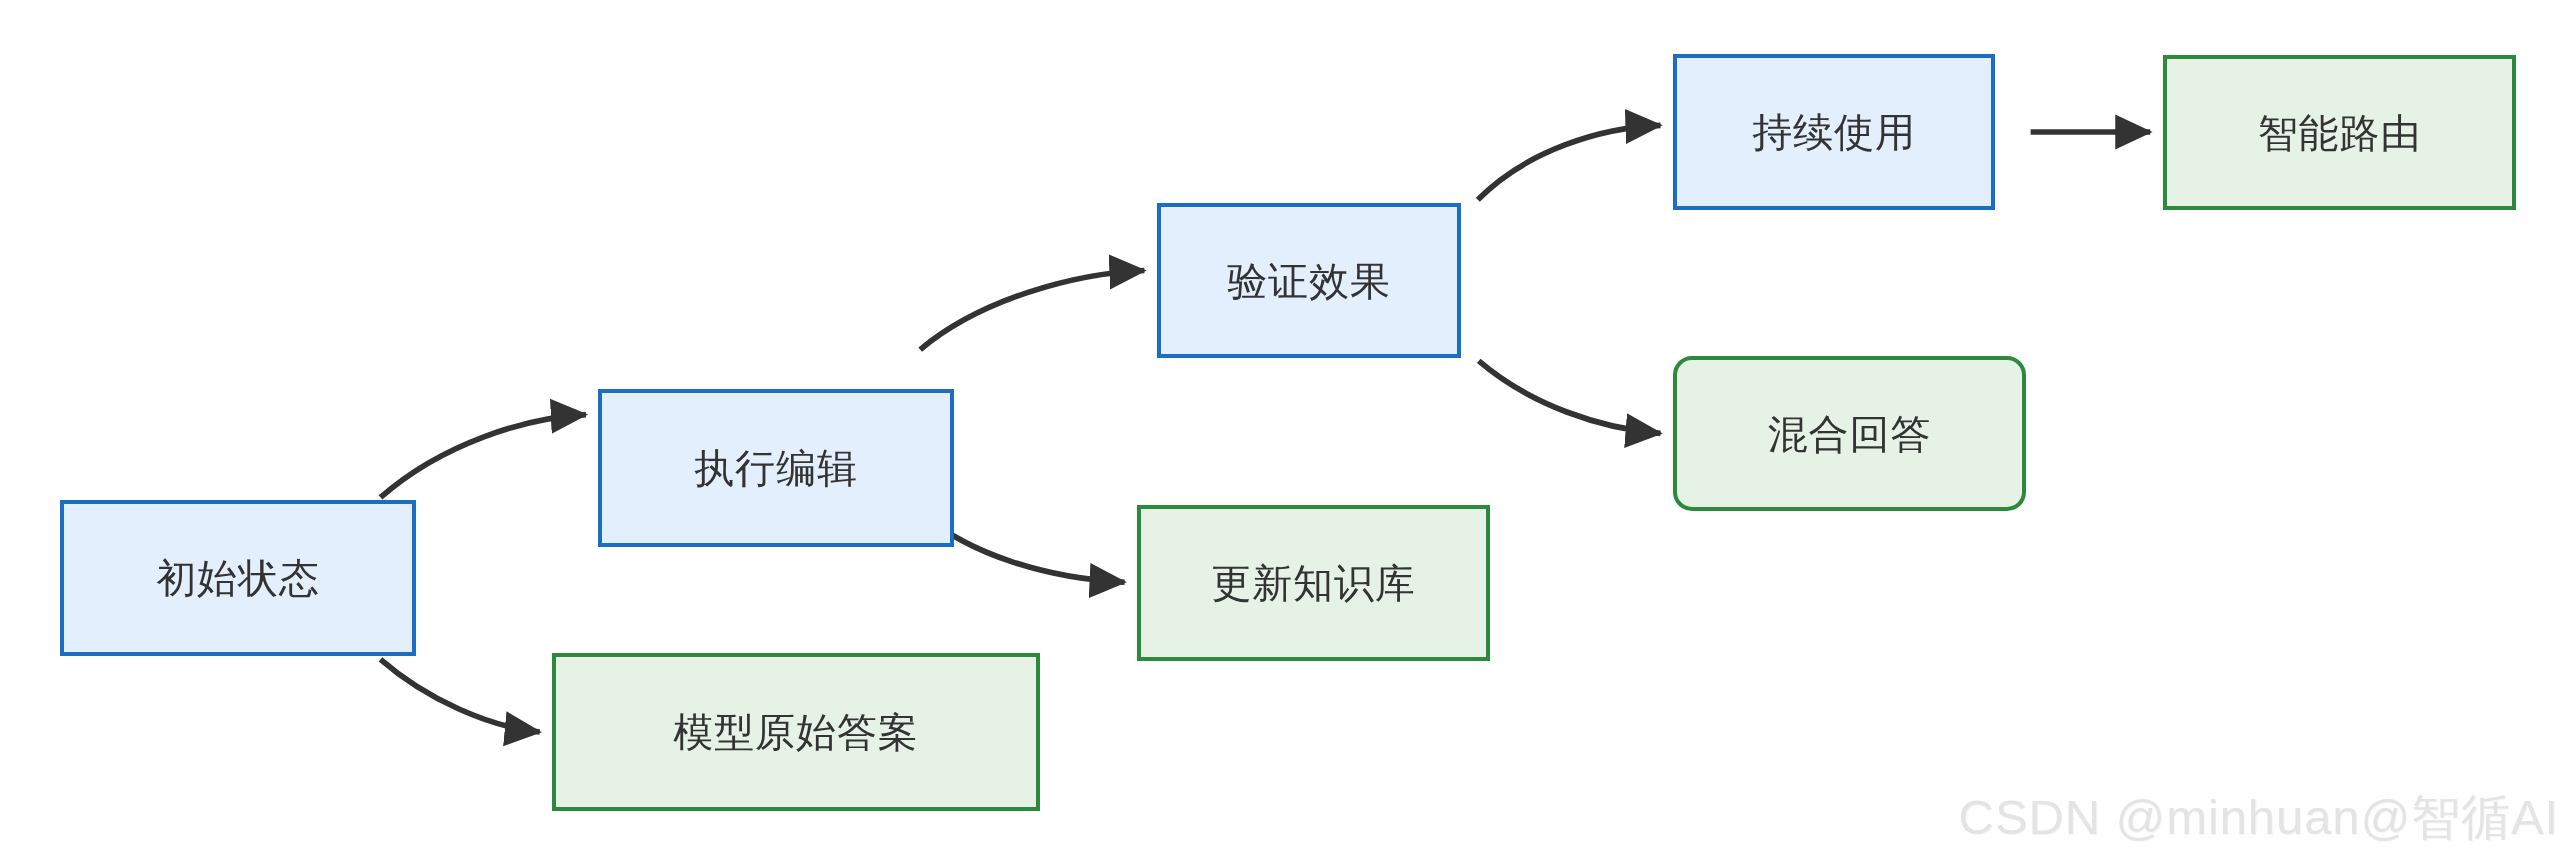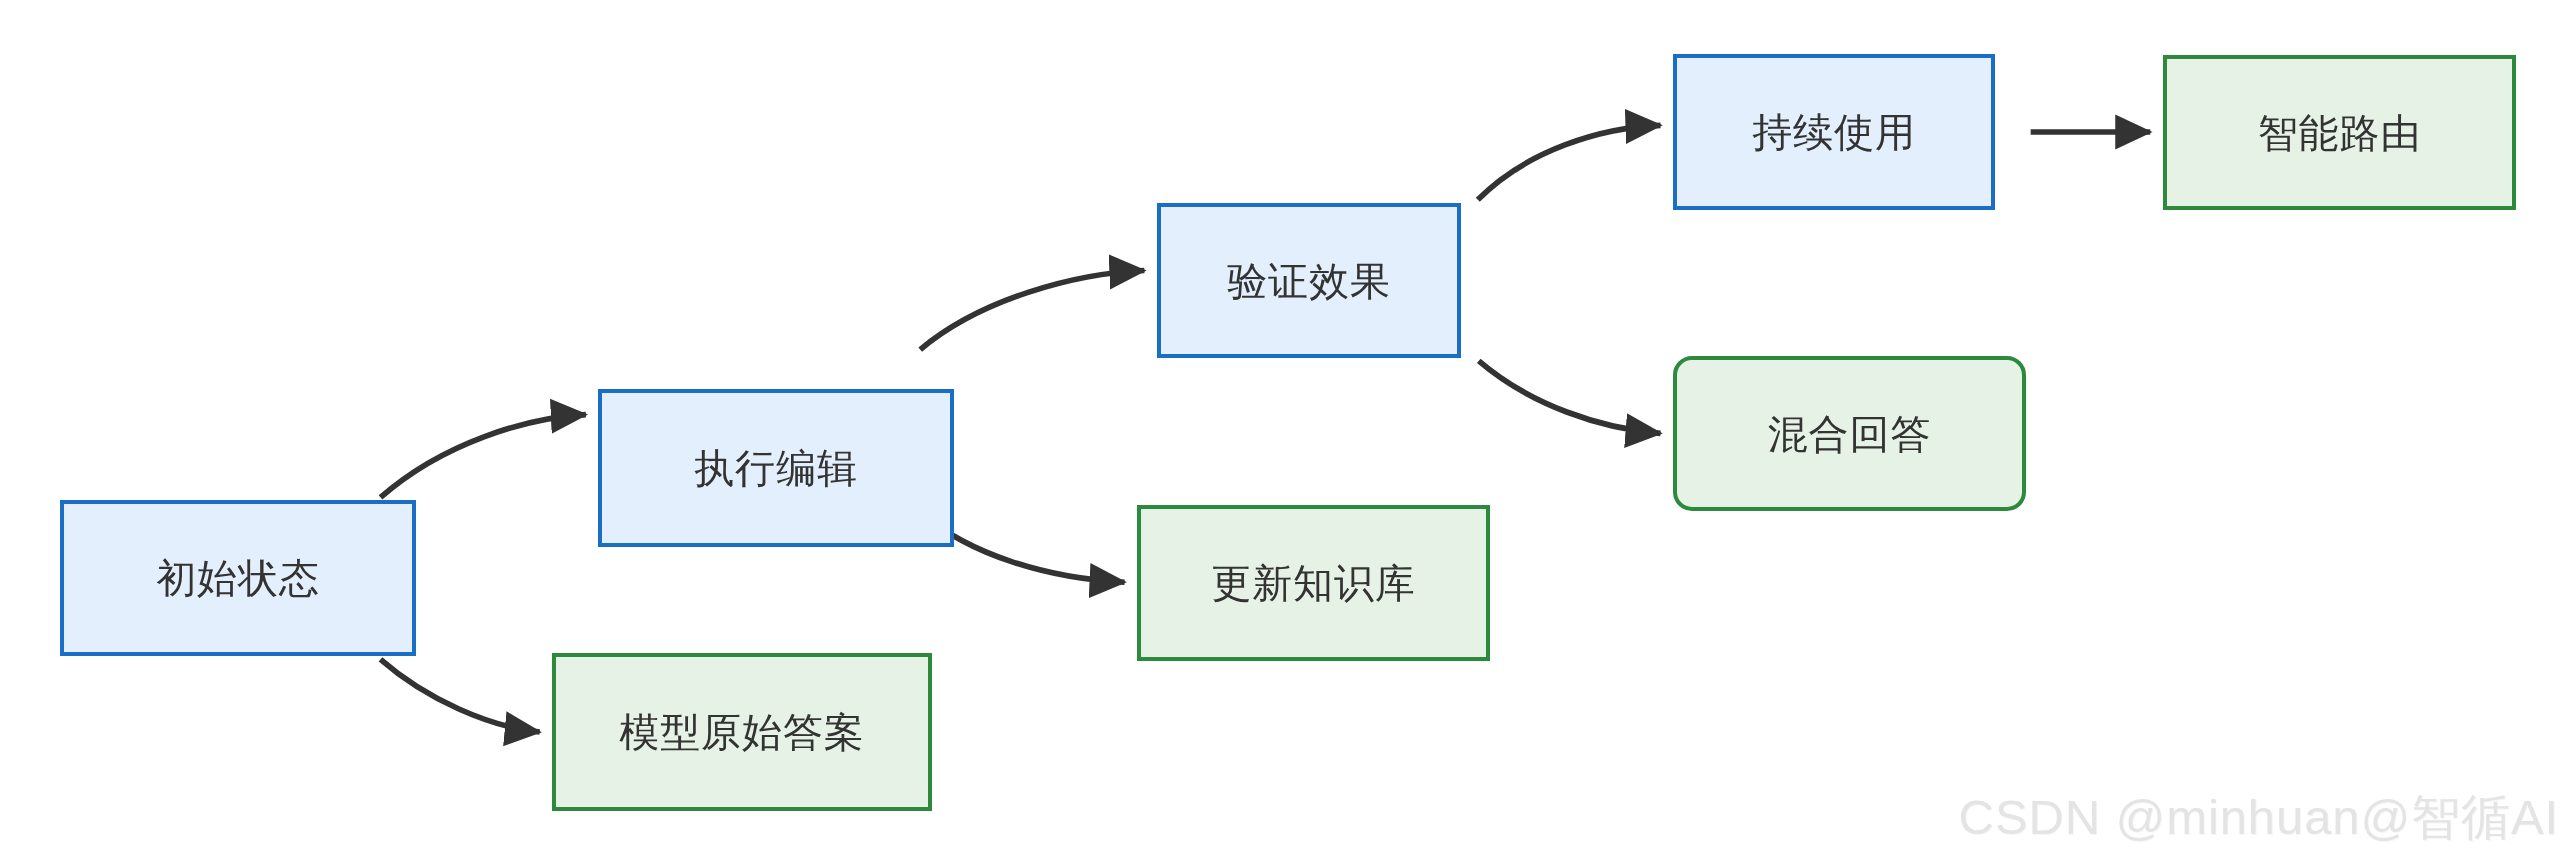--- a/index.html
+++ b/index.html
@@ -109,20 +109,20 @@
   </div>
 
   <div class="node green" style="left:1673px; top:356px; width:353px; height:155px;border-radius:19px;">
     <span class="node-label">混合回答</span>
   </div>
 
   <div class="node green" style="left:1137px; top:505px; width:353px; height:156px;">
     <span class="node-label">更新知识库</span>
   </div>
 
-  <div class="node green" style="left:552px; top:653px; width:380px; height:158px;">
+  <div class="node green" style="left:552px; top:653px; width:488px; height:158px;">
     <span class="node-label">模型原始答案</span>
   </div>
 
   <div class="watermark">CSDN @minhuan@智循AI</div>
 
 </div>
 
 
 </body></html>

